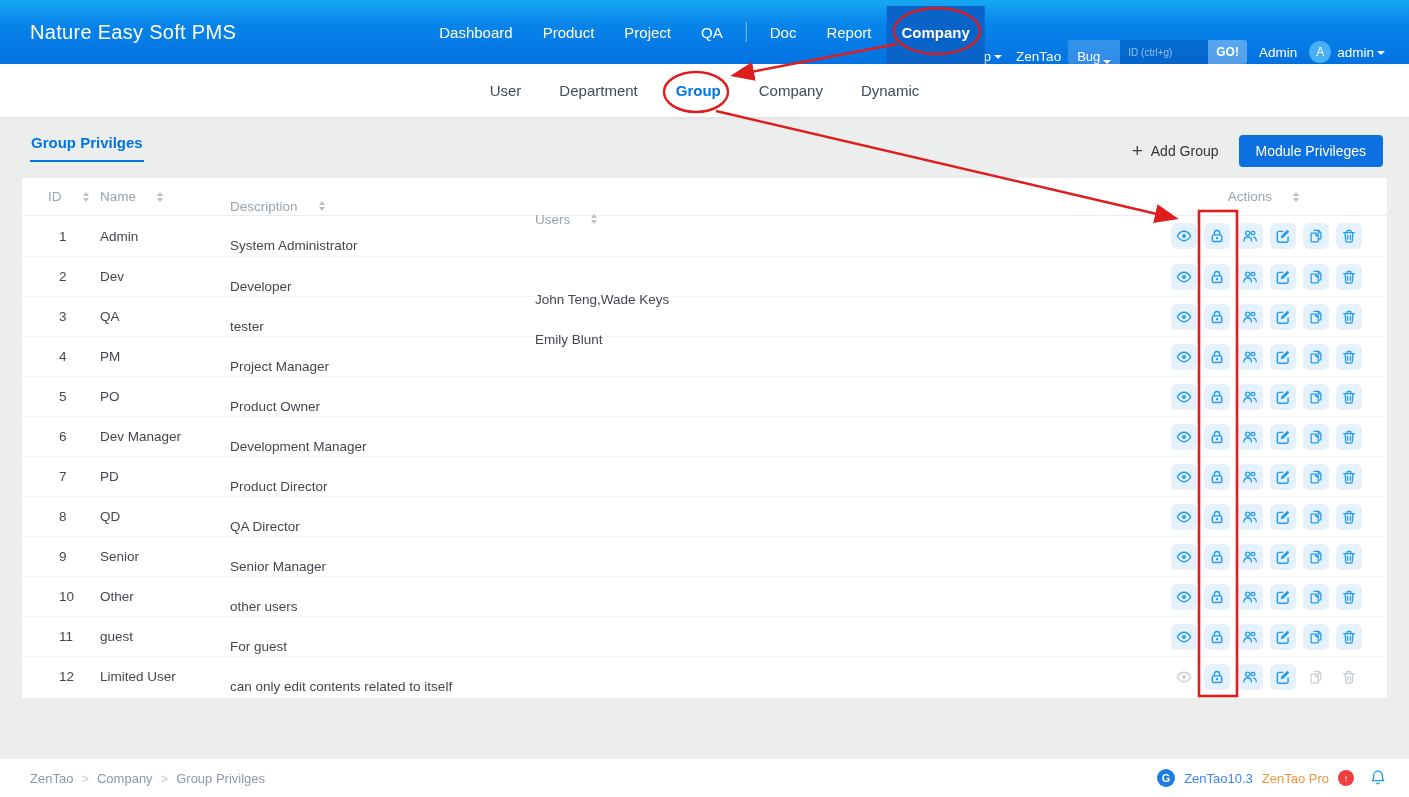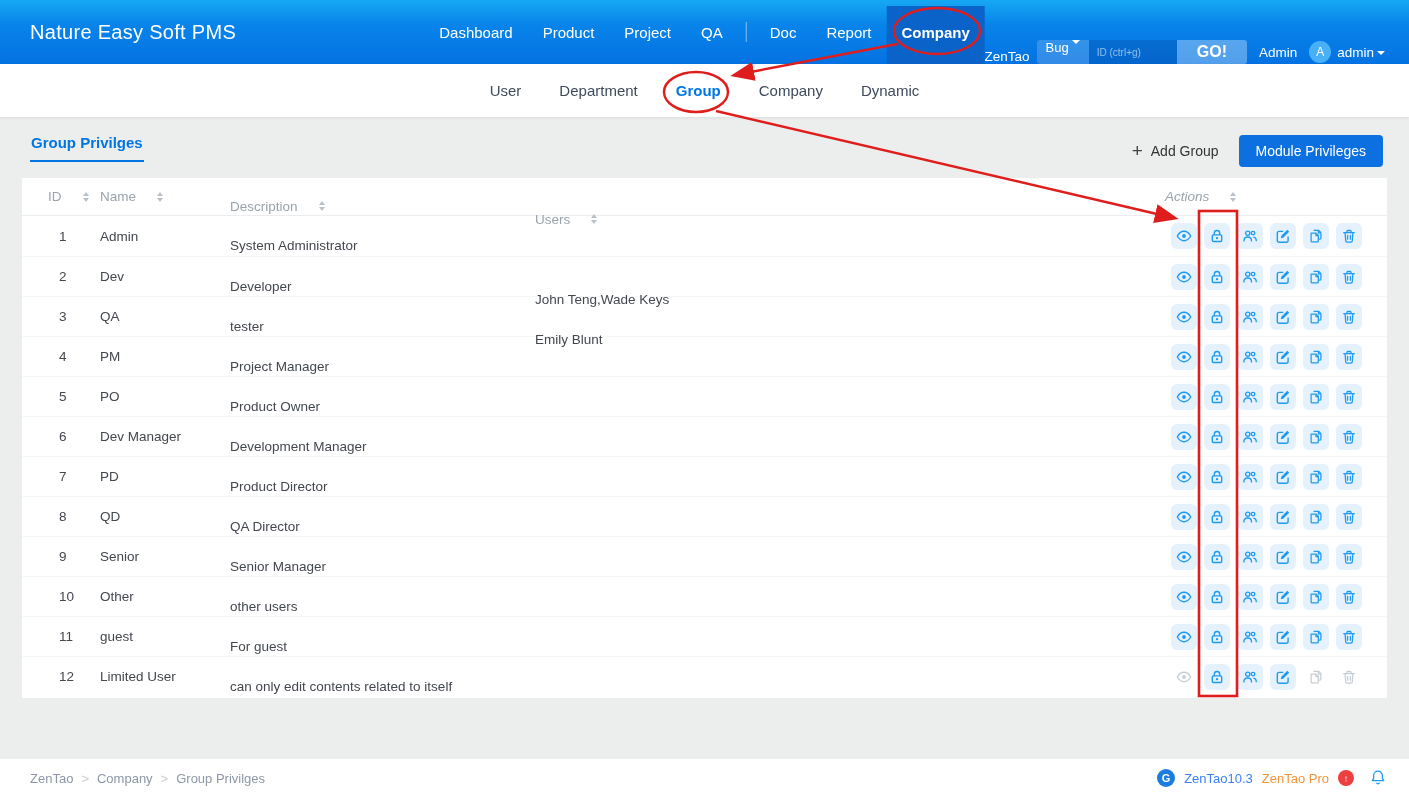--- a/index.html
+++ b/index.html
@@ -39,27 +39,27 @@
     margin-left:auto; display:flex; flex-direction:row; justify-content:center;
     align-items:flex-end; gap:7px; font-size:13.5px;
   }
   .tr-row { display:flex; align-items:center; gap:14px; }
   .tr-row2 { gap:12px; }
   .caret {
     display:inline-block; width:0; height:0; margin-left:3px; vertical-align:middle;
     border-left:4px solid transparent; border-right:4px solid transparent; border-top:4px solid currentColor;
   }
   .searchgroup { display:flex; align-items:stretch; height:24px; border-radius:3px; overflow:hidden; }
-  .bugsel { background:rgba(255,255,255,.18); display:flex; align-items:flex-start; padding:0 9px; font-size:13px; }
+  .bugsel { background:rgba(255,255,255,.18); display:flex; align-items:flex-end; padding:0 9px; font-size:13px; }
   .search-input {
     width:88px; border:none; outline:none; background:rgba(8,70,150,.28);
     color:#fff; font-size:10px; padding:0 8px; font-family:inherit;
   }
   .search-input::placeholder { color:rgba(225,243,255,.62); }
-  .go-btn { border:none; background:rgba(255,255,255,.32); color:#fff; font-weight:bold; font-size:16px; padding:0 20px; cursor:pointer; font-family:inherit; }
+  .go-btn { border:none; background:rgba(255,255,255,.32); color:#fff; font-weight:bold; font-size:12px; padding:0 8px; cursor:pointer; font-family:inherit; }
   .avatar {
     width:22px; height:22px; border-radius:50%; background:#47b0f7; color:#fff;
     display:flex; align-items:center; justify-content:center; font-size:12px;
   }
 
   
   .subnav {
     height:53px; background:#fff; display:flex; justify-content:center; align-items:center;
     gap:38px; font-size:15px; color:#3f4b5c; box-shadow:0 1px 3px rgba(0,0,0,.07);
     position:relative; z-index:1;
@@ -88,21 +88,21 @@
   .trow {
     display:flex; align-items:center; height:40px; padding-left:26px;
     font-size:13.5px; color:#43474e; border-top:1px solid #f5f6f8;
   }
   .tbody .trow:first-child { border-top:none; }
   .c-id { width:52px; }
   .trow .c-id { padding-left:11px; }
   .c-name { width:130px; }
   .c-desc { width:305px;margin-top:19px; }
   .c-users { flex:1;margin-top:45px; }
-  .thead .c-actions { width:222px; display:flex; padding-right:88px;font-style:italic; }
+  .thead .c-actions { width:222px; display:flex; justify-content:flex-end; padding-right:88px; }
   .trow .c-actions { width:222px; display:flex; justify-content:flex-end; gap:7px; padding-right:25px; }
   .th-label { display:inline-flex; align-items:center;gap:15px; }
   .sort { display:inline-flex; flex-direction:column; gap:2px; margin-left:6px; }
   .sort i { display:block; width:0; height:0; border-left:3.5px solid transparent; border-right:3.5px solid transparent; }
   .sort .up { border-bottom:4px solid #b9c0c8; }
   .sort .down { border-top:4px solid #b9c0c8; }
 
   .icon-btn {
     width:26px; height:26px; border-radius:6px;
     background:var(--icon-bg,#e5f1fd); color:var(--icon-blue,#1e9bf0);

